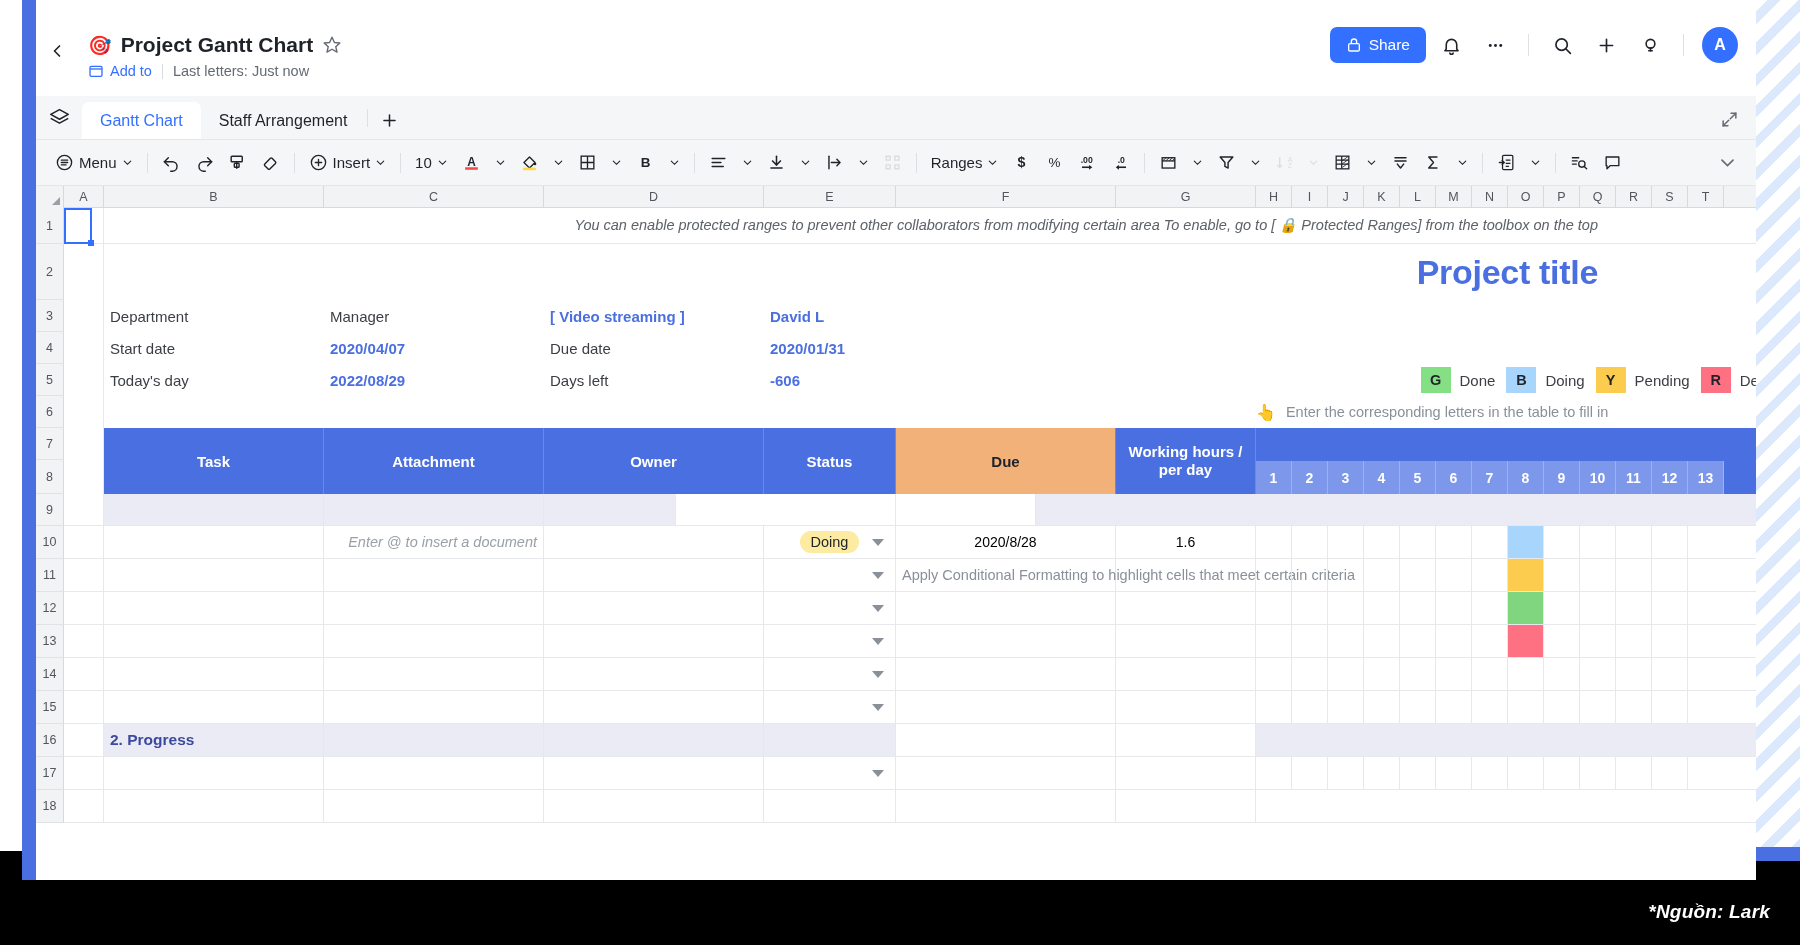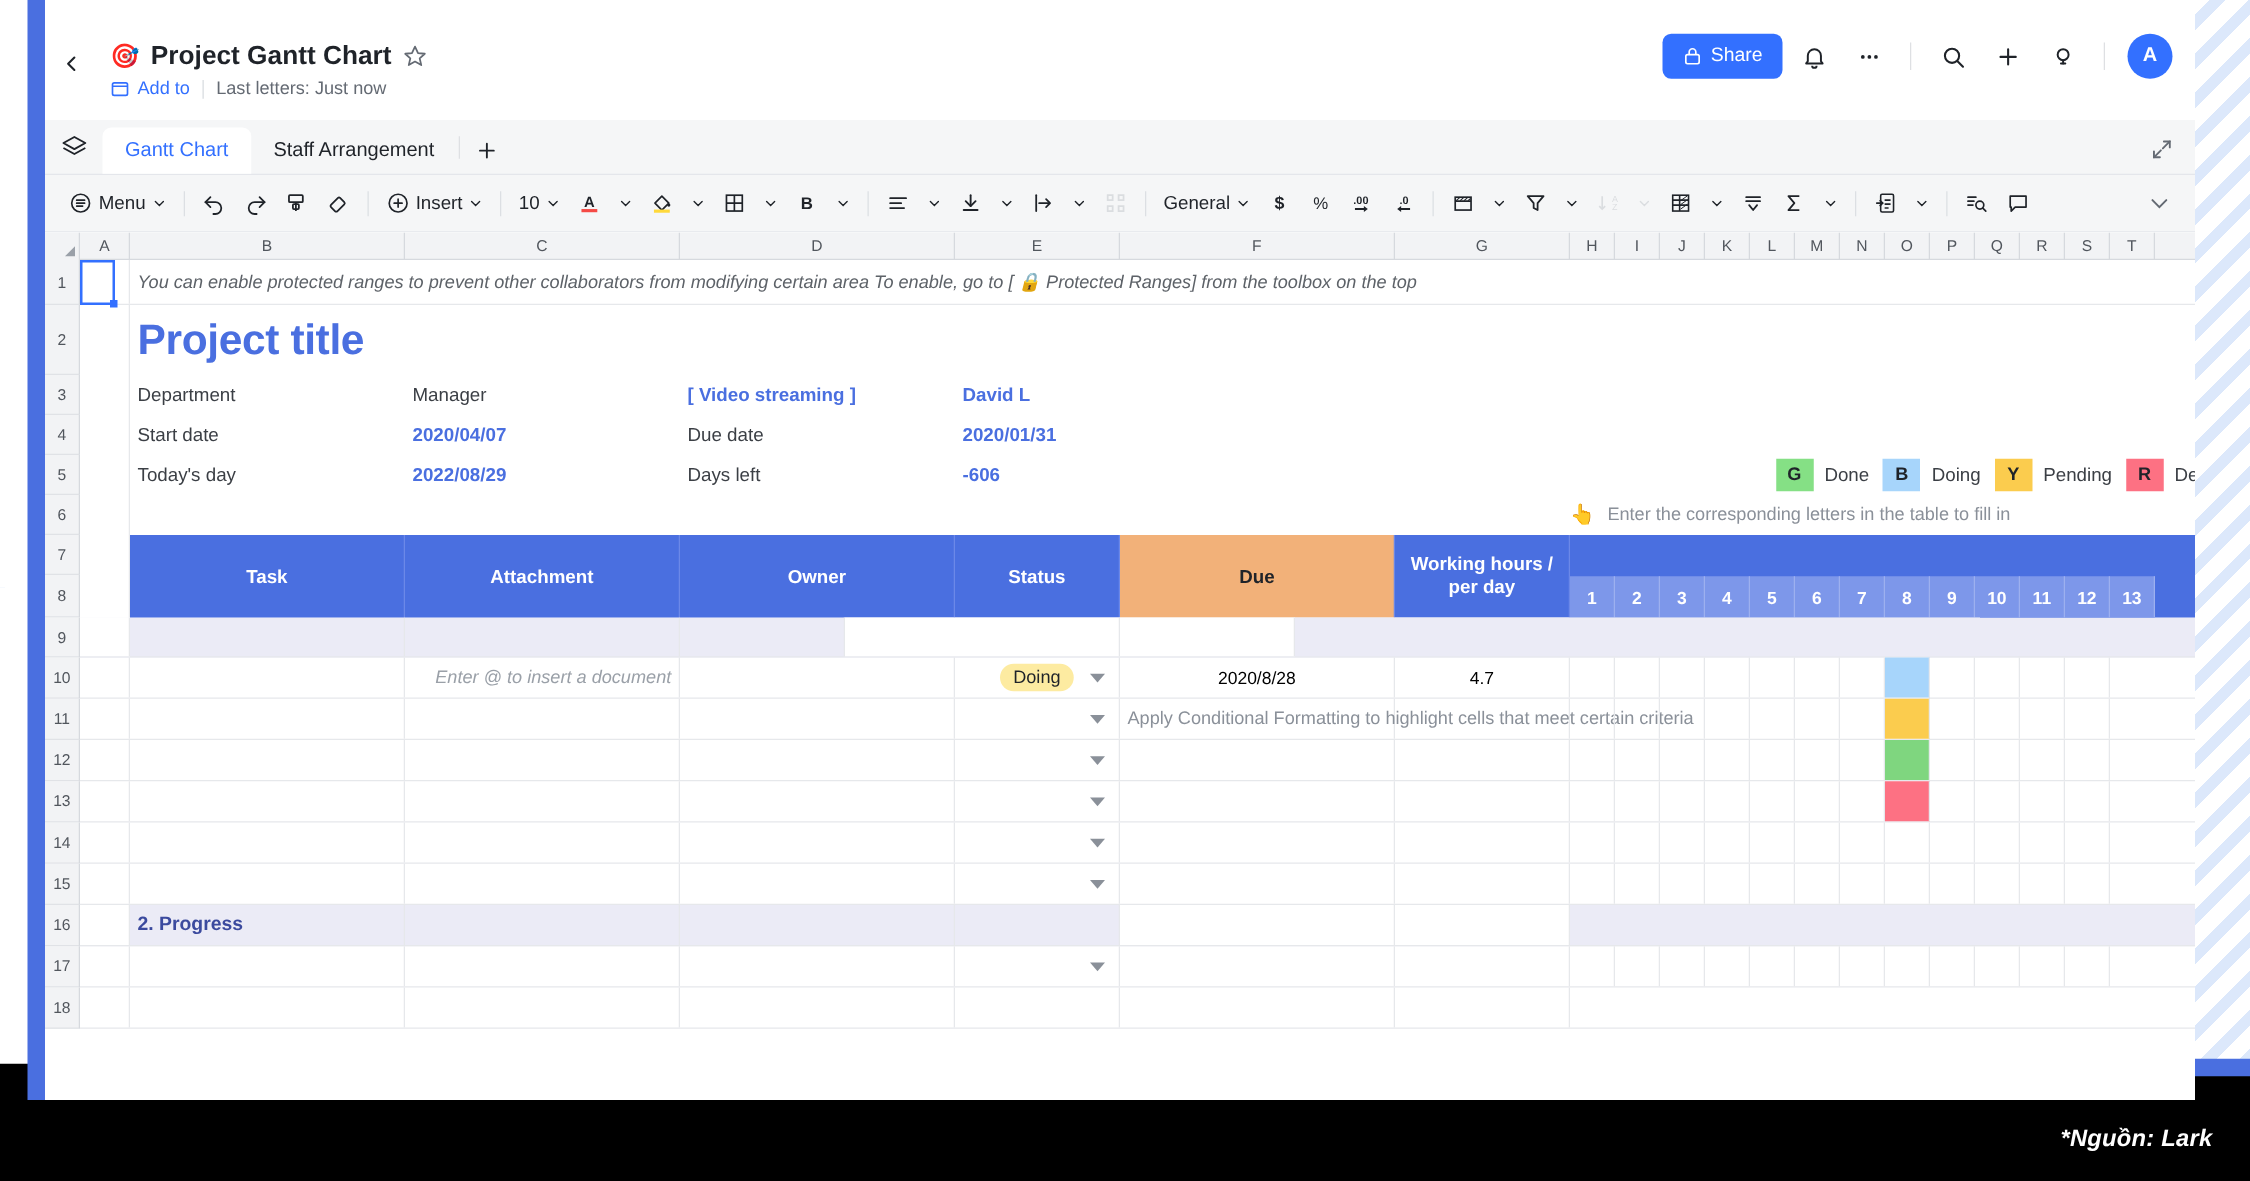--- a/index.html
+++ b/index.html
@@ -186,21 +186,21 @@
     font-size:12.5px;color:#51565d;cursor:pointer;background:#f2f3f5;
   }
   .cells{position:relative;flex:1;}
 
   .cellrow{display:flex;border-bottom:1px solid #e6e8eb;}
   .cell{
     border-right:1px solid #e6e8eb;flex-shrink:0;overflow:visible;
     display:flex;align-items:center;padding:0 6px;font-size:14px;
     position:relative;white-space:nowrap;
   }
-  .cell.nb{border-right:none;}
+  .cell.nb{border-right:none;justify-content:flex-end;}
 
   .sel-cell{
     position:absolute;left:0px;top:0px;width:28px;height:36px;
     border:2px solid #3370ff;background:transparent;z-index:6;
     pointer-events:none;
   }
   .sel-cell:after{
     content:"";position:absolute;right:-4px;bottom:-4px;
     width:6px;height:6px;background:#3370ff;
   }
@@ -514,21 +514,21 @@
 
     <div class="tb disabled">
       <svg viewBox="0 0 24 24" fill="none" stroke="#a6abb2" stroke-width="1.8">
         <path d="M4 4h5v5H4zM15 4h5v5h-5zM4 15h5v5H4zM15 15h5v5h-5z"></path>
         </svg>
     </div>
 
     <div class="tsep"></div>
 
     <div class="tb">
-      <span class="lbl">General</span>
+      <span class="lbl">Ranges</span>
       <svg class="cv" viewBox="0 0 24 24" fill="none" stroke="#1f2329" stroke-width="2.4" stroke-linecap="round">
           <polyline points="5 9 12 16 19 9"></polyline>
         </svg>
     </div>
 
     <div class="tb">
       <svg viewBox="0 0 24 24">
         <text x="12" y="18" font-size="18" font-weight="bold" text-anchor="middle" fill="#1f2329" font-family="Liberation Sans, sans-serif">$</text>
         </svg>
     </div>
@@ -850,21 +850,21 @@
             </div>
           <div class="cell" style="width:220px"></div>
           <div class="cell" style="width:132px;justify-content:center;gap:0">
             <span class="chip-doing">Doing</span>
           </div>
           <div class="cell" style="width:220px;justify-content:center;position:relative">
             <span class="caret" style="position:absolute;left:-24px;"></span>
             <span>2020/8/28</span>
             </div>
           <div class="cell" style="width:140px;justify-content:center">
-            <span>4.7</span>
+            <span>1.6</span>
             </div>
           <div class="cell" style="width:36px"></div>
           <div class="cell" style="width:36px"></div>
           <div class="cell" style="width:36px"></div>
           <div class="cell" style="width:36px"></div>
           <div class="cell" style="width:36px"></div>
           <div class="cell" style="width:36px"></div>
           <div class="cell" style="width:36px"></div>
           <div class="cell" style="width:36px;background:#a7d5fb"></div>
           <div class="cell" style="width:36px"></div>

